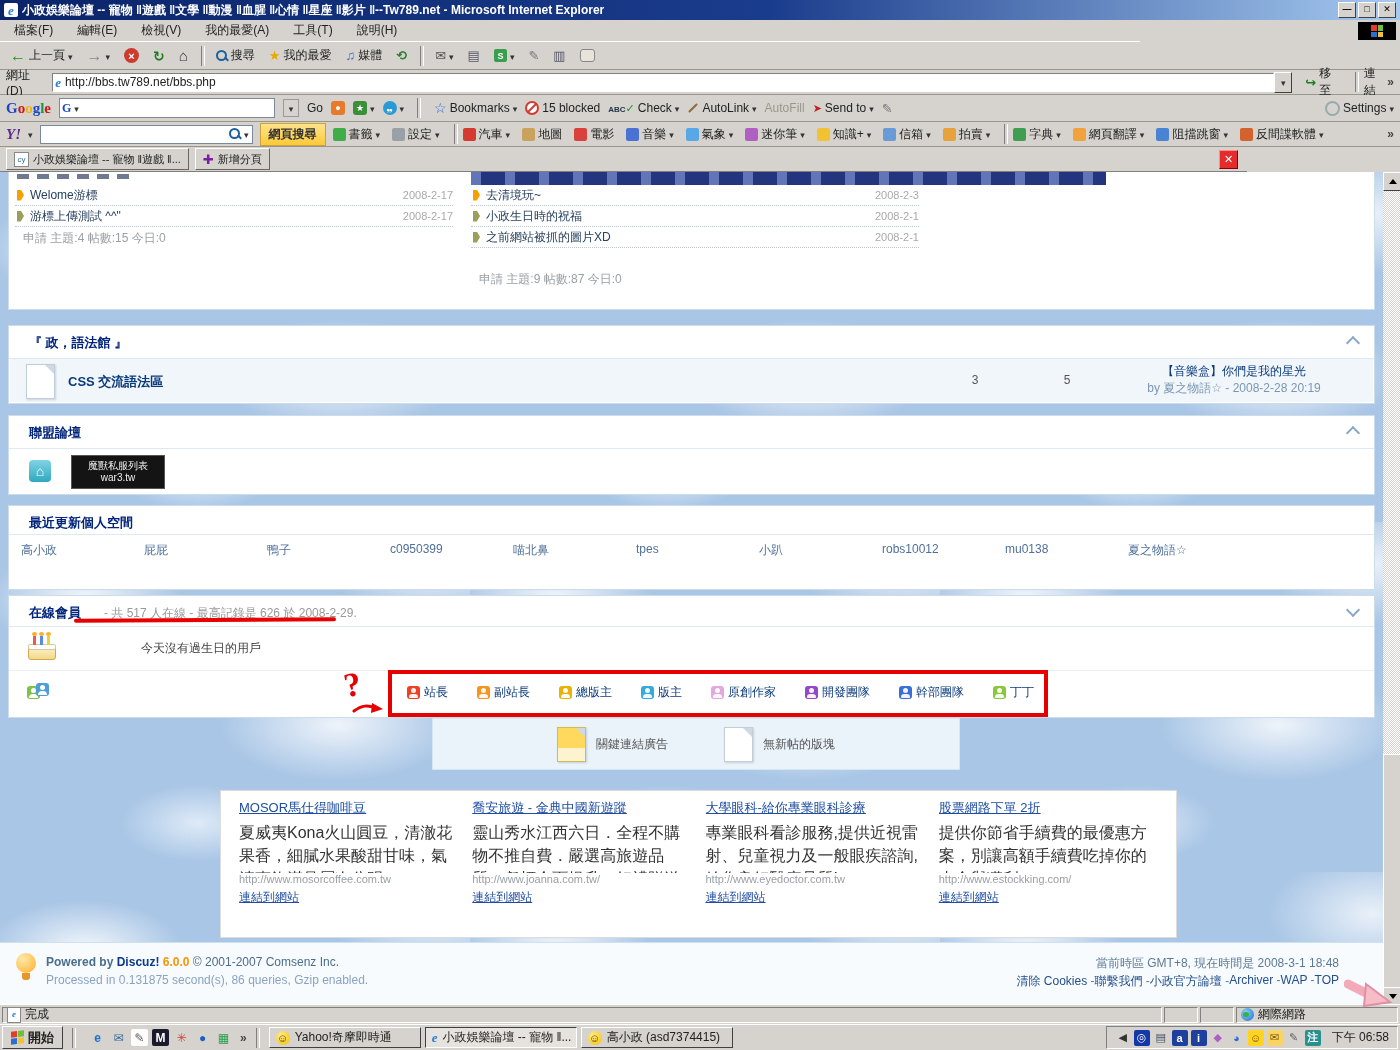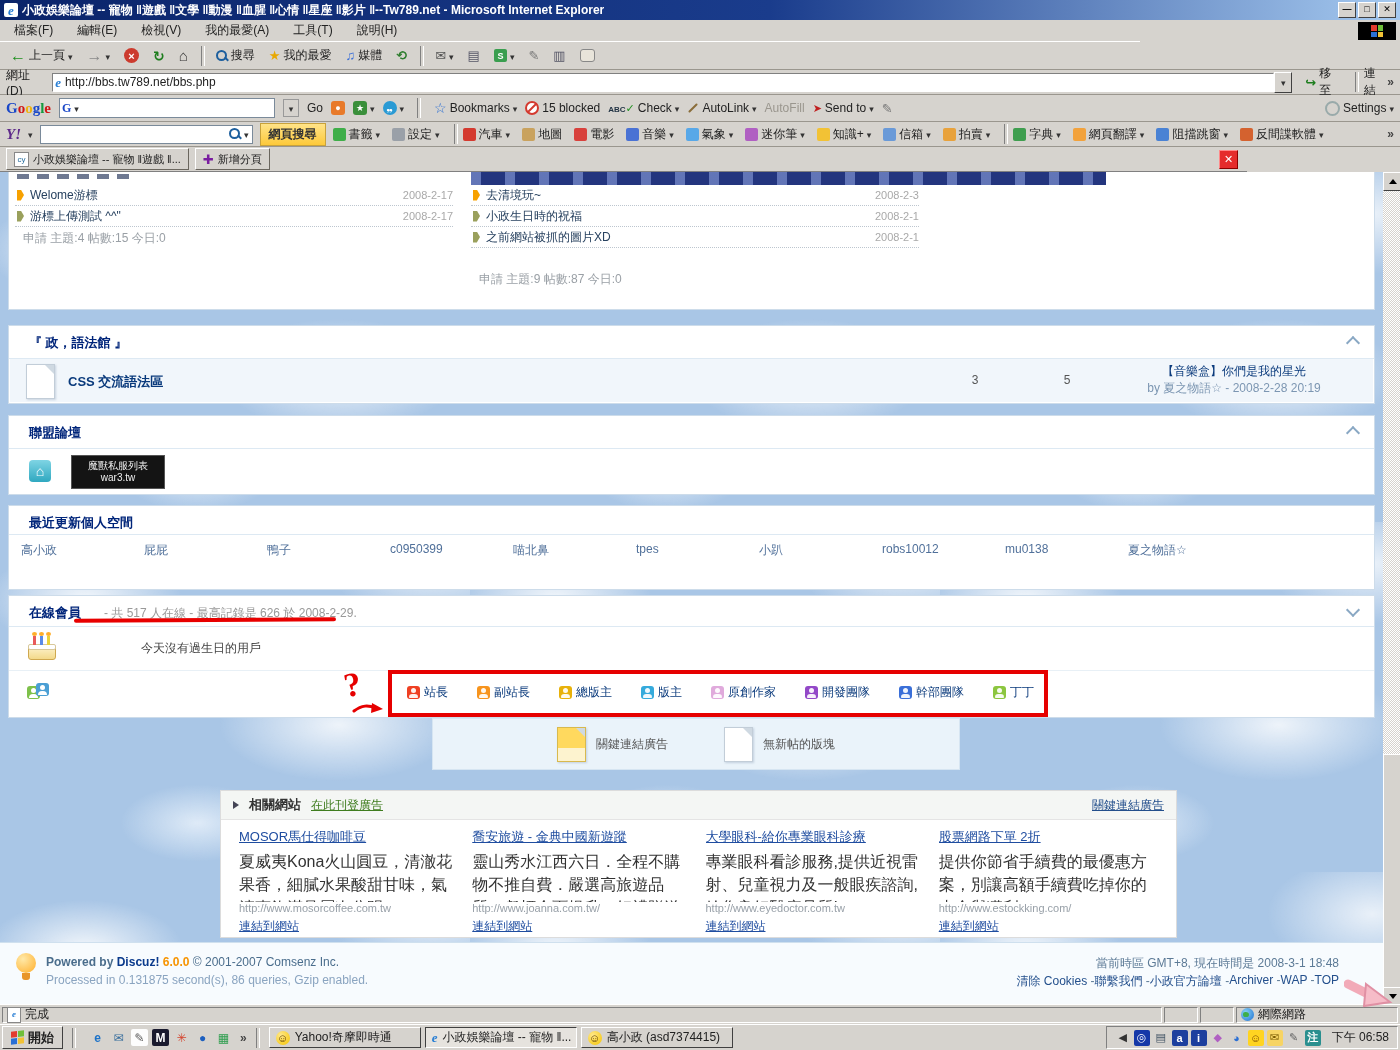--- a/index.html
+++ b/index.html
@@ -635,26 +635,20 @@
       <span class="pgico yellow"></span>
       <span>關鍵連結廣告</span>
     </span>
     <span class="pli">
       <span class="pgico"></span>
       <span>無新帖的版塊</span>
     </span>
   </div>
 
   <div class="adsbox" style="left:220px;top:618px;width:955px;height:146px">
-    <div class="adshead">
-      <span class="tri"></span>
-      <span class="hd">相關網站</span>
-      <span class="greenlink">在此刊登廣告</span>
-      <span class="keylink">關鍵連結廣告</span>
-    </div>
     <div class="adgrid">
 
         <div>
           <div class="adtitle">MOSOR馬仕得咖啡豆</div>
           <div class="addesc">夏威夷Kona火山圓豆，清澈花果香，細膩水果酸甜甘味，氣清爽飽滿且層次分明！</div>
           <div class="adurl">http://www.mosorcoffee.com.tw</div>
           <span class="adlink">連結到網站</span>
         </div>
 
         <div>

